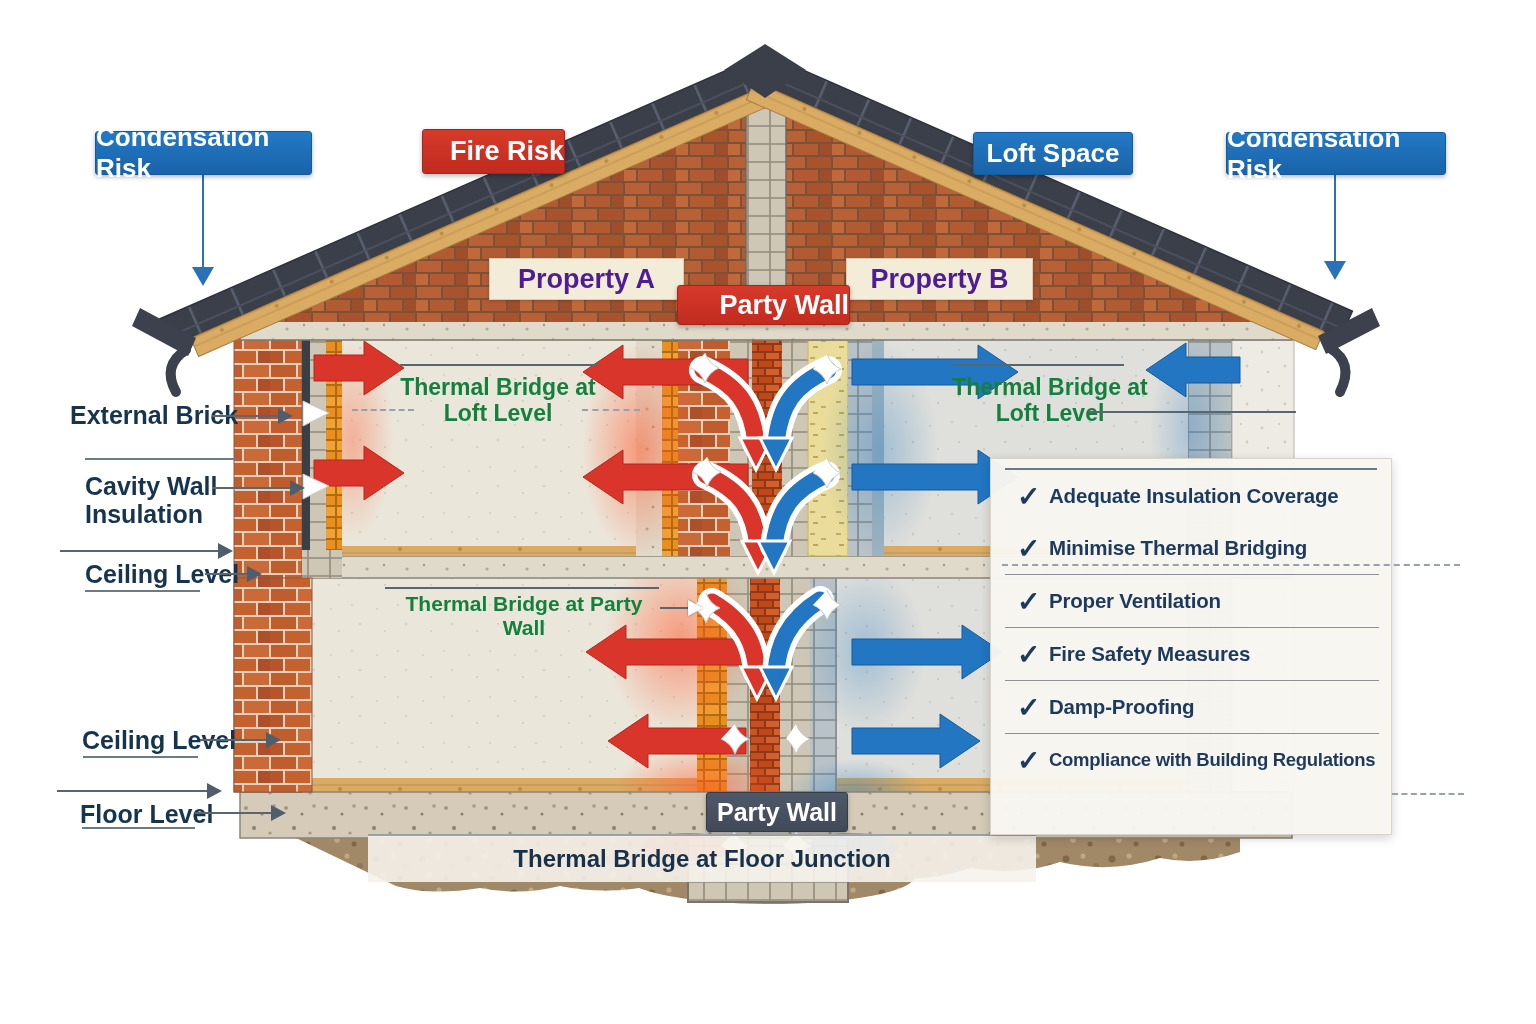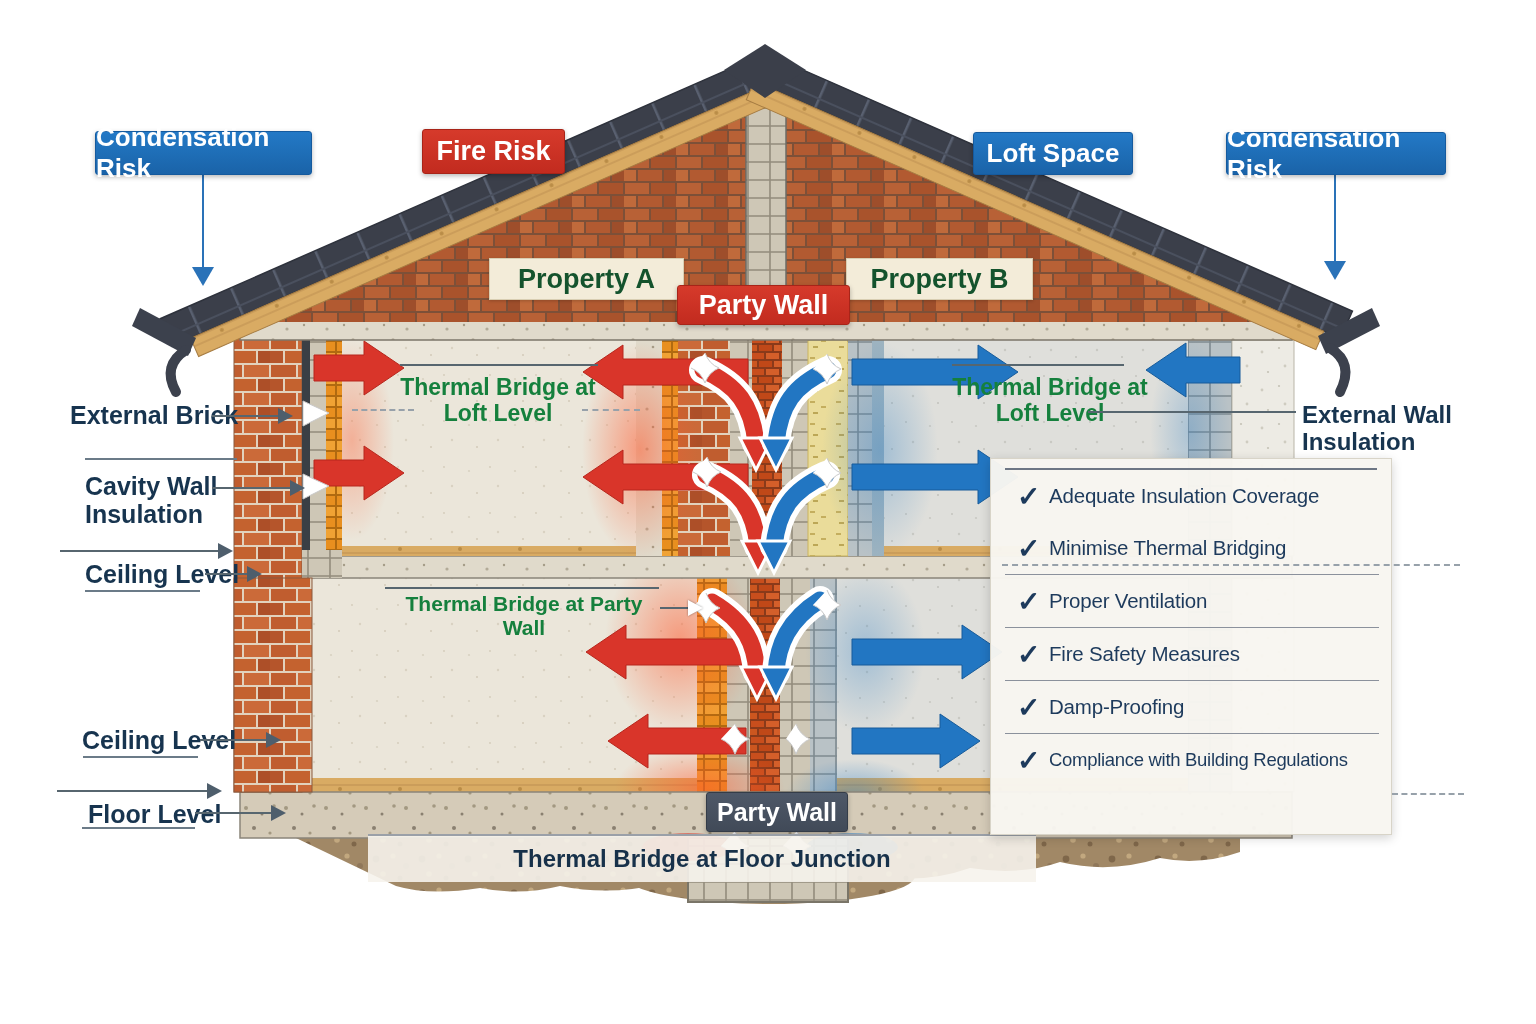--- a/index.html
+++ b/index.html
@@ -3,24 +3,24 @@
 <meta charset="utf-8">
 <style>
   html,body{margin:0;padding:0;background:#ffffff;}
   .canvas{position:relative;width:1536px;height:920px;background:#ffffff;overflow:hidden;
           font-family:"Liberation Sans",sans-serif;}
   svg.house{position:absolute;left:0;top:0;z-index:1;}
   
   .badge{position:absolute;display:flex;align-items:center;justify-content:center;color:#fff;
          font-weight:bold;border-radius:3px;box-shadow:0 2px 5px rgba(0,0,0,.28);z-index:10;}
   .badge.blue{background:linear-gradient(180deg,#2379c6,#1a63a8);border:1px solid #155a9e;font-size:26px;}
-  .badge.red{background:linear-gradient(180deg,#d63a2b,#c22b1f);border:1px solid #a82418;font-size:27px;}
+  .badge.red{background:linear-gradient(180deg,#d63a2b,#c22b1f);border:1px solid #a82418;font-size:27px;justify-content:flex-end;}
   .badge.slate{background:linear-gradient(180deg,#4e5868,#414a58);border:1px solid #343c48;font-size:25px;}
   .cream{position:absolute;display:flex;align-items:center;justify-content:center;background:#f3ecd9;
-         border:1px solid #d9ceb2;color:#14532d;font-weight:bold;font-size:27px;z-index:10;
+         border:1px solid #d9ceb2;color:#4c1d95;font-weight:bold;font-size:27px;z-index:10;
          box-shadow:0 1px 3px rgba(0,0,0,.2);}
   
   .lbl{position:absolute;color:#17344f;font-weight:600;font-size:25px;line-height:1.12;z-index:10;}
   .tb{position:absolute;color:#15803d;font-weight:bold;font-size:23px;line-height:1.15;text-align:center;z-index:10;}
   .rule{position:absolute;height:2px;background:#57666f;z-index:10;}
   .dash{position:absolute;height:0;border-top:2px dashed #97a1aa;z-index:30;}
   .stem{position:absolute;width:2px;background:#2a72b8;z-index:9;}
   .bdown{position:absolute;width:0;height:0;border-left:11px solid transparent;
          border-right:11px solid transparent;border-top:19px solid #2a72b8;z-index:9;}
   .ah{position:absolute;width:0;height:0;border-top:8px solid transparent;
@@ -31,21 +31,21 @@
          display:flex;align-items:center;justify-content:center;color:#17314a;font-weight:bold;
          font-size:24px;z-index:10;margin-top:28px;}
   
   .panel{position:absolute;left:990px;top:458px;width:400px;height:375px;background:rgba(248,246,241,.97);
          border:1px solid #d8d4c8;box-shadow:0 3px 10px rgba(0,0,0,.18);z-index:20;}
   .panel-title{margin:16px 12px 0 12px;text-align:center;color:#1d3a5c;font-weight:bold;font-size:26px;}
   .panel-rule{margin:9px 14px 0 14px;border-bottom:2px solid #6d7684;}
   .crow{display:flex;align-items:center;height:52px;margin:0 12px 0 14px;padding-left:12px;}
   .crow.sep{border-bottom:1.5px solid #8b919c;}
   .check{color:#1d3a5c;font-weight:bold;font-size:28px;width:32px;flex:0 0 32px;}
-  .citem{color:#1d3a5c;font-weight:400;font-size:20.5px;white-space:nowrap;letter-spacing:-0.2px;}
+  .citem{color:#1d3a5c;font-weight:700;font-size:20.5px;white-space:nowrap;letter-spacing:-0.2px;}
   .citem.small{font-size:18.5px;letter-spacing:-0.3px;}
 </style>
 </head>
 <body>
 
 <div class="canvas">
 
   <svg class="house" width="1536" height="1024" viewBox="0 0 1536 1024">
     <defs>
       <pattern id="brickGable" patternUnits="userSpaceOnUse" width="52" height="26">
@@ -363,35 +363,34 @@
   <div class="rule" style="left:85px;top:590px;width:115px;background:#6b7b88;"></div>
 
   <div class="lbl" style="left:82px;top:726px;">Ceiling Level</div>
   <div class="rule" style="left:200px;top:739px;width:68px;"></div>
   <div class="ah" style="left:266px;top:732px;"></div>
   <div class="rule" style="left:83px;top:756px;width:115px;background:#6b7b88;"></div>
 
   <div class="rule" style="left:57px;top:790px;width:152px;"></div>
   <div class="ah" style="left:207px;top:783px;"></div>
 
-  <div class="lbl" style="left:88px;top:800px;">Floor Level</div>
+  <div class="lbl" style="left:80px;top:800px;">Floor Level</div>
   <div class="rule" style="left:195px;top:812px;width:78px;"></div>
   <div class="ah" style="left:271px;top:805px;"></div>
   <div class="rule" style="left:82px;top:827px;width:113px;background:#6b7b88;"></div>
 
   <div class="rule" style="left:400px;top:364px;width:198px;"></div>
   <div class="tb" style="left:392px;top:374px;width:212px;">Thermal Bridge at Loft Level</div>
   <div class="dash" style="left:352px;top:409px;width:62px;"></div>
   <div class="dash" style="left:582px;top:409px;width:58px;"></div>
 
   <div class="rule" style="left:952px;top:364px;width:172px;"></div>
   <div class="tb" style="left:944px;top:374px;width:212px;">Thermal Bridge at Loft Level</div>
   <div class="rule" style="left:1088px;top:411px;width:208px;"></div>
 
-  <div class="lbl" style="left:1302px;top:402px;width:150px;font-size:24px;">External Wall Insulation</div>
 
   <div class="rule" style="left:385px;top:587px;width:274px;"></div>
   <div class="tb" style="left:385px;top:592px;width:278px;font-size:21px;">Thermal Bridge at Party Wall</div>
   <div class="rule" style="left:660px;top:607px;width:28px;"></div>
   <div class="ah white" style="left:688px;top:600px;"></div>
 
   <div class="strip" style="left:368px;top:806px;width:668px;height:46px;">
     <span>Thermal Bridge at Floor Junction</span>
   </div>
 

